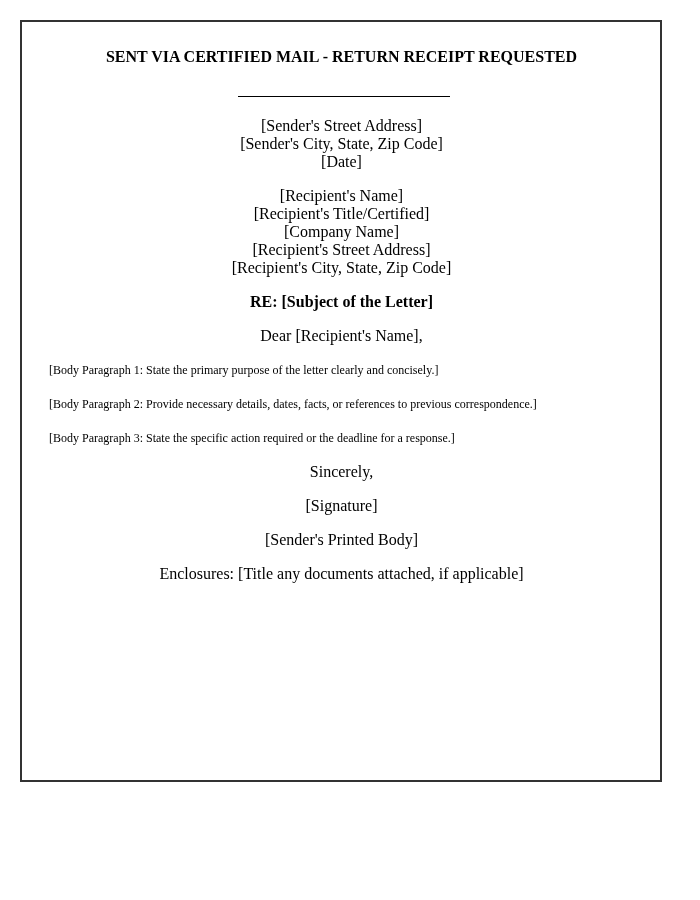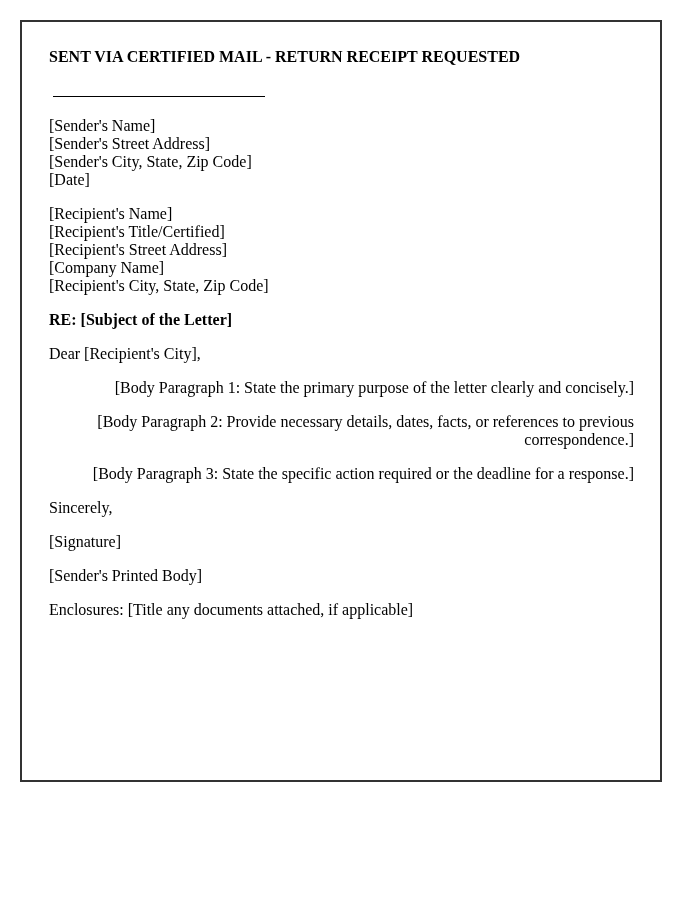--- a/index.html
+++ b/index.html
@@ -24,74 +24,73 @@
     border: 2px solid #333333;
     background: #ffffff;
     padding: 26px 26px 0 27px;
   }
   .line {
     font-size: 16px;
     line-height: 18px;
   }
   .para {
     margin: 0 0 16px 0;
+    text-align: center;
   }
   .bold {
     font-weight: bold;
   }
   .receipt-row {
     white-space: nowrap;
   }
   .blank-line {
     display: inline-block;
     width: 212px;
     border-bottom: 1px solid #000000;
     height: 14px;
     margin-left: 4px;
   }
   .addr div {
     font-size: 16px;
     line-height: 18px;
   }
   .body-par {
-    font-size: 16px;
+    font-size: 12px;
     line-height: 18px;
     margin: 0 0 16px 0;
-    text-align: right;
   }
 </style>
 </head>
 <body>
 
 <div class="letter-box">
 
   <div class="line bold para">SENT VIA CERTIFIED MAIL - RETURN RECEIPT REQUESTED</div>
 
   <div class="line para receipt-row">
     <span class="blank-line"></span>
   </div>
 
   <div class="addr para">
-    <div>[Sender's Name]</div>
     <div>[Sender's Street Address]</div>
     <div>[Sender's City, State, Zip Code]</div>
     <div>[Date]</div>
   </div>
 
   <div class="addr para">
     <div>[Recipient's Name]</div>
     <div>[Recipient's Title/Certified]</div>
+    <div>[Company Name]</div>
     <div>[Recipient's Street Address]</div>
-    <div>[Company Name]</div>
     <div>[Recipient's City, State, Zip Code]</div>
   </div>
 
   <div class="line bold para">RE: [Subject of the Letter]</div>
 
-  <div class="line para">Dear [Recipient's City],</div>
+  <div class="line para">Dear [Recipient's Name],</div>
 
   <div class="body-par">[Body Paragraph 1: State the primary purpose of the letter clearly and concisely.]</div>
 
   <div class="body-par">[Body Paragraph 2: Provide necessary details, dates, facts, or references to previous correspondence.]</div>
 
   <div class="body-par">[Body Paragraph 3: State the specific action required or the deadline for a response.]</div>
 
   <div class="line para">Sincerely,</div>
 
   <div class="line para">[Signature]</div>

